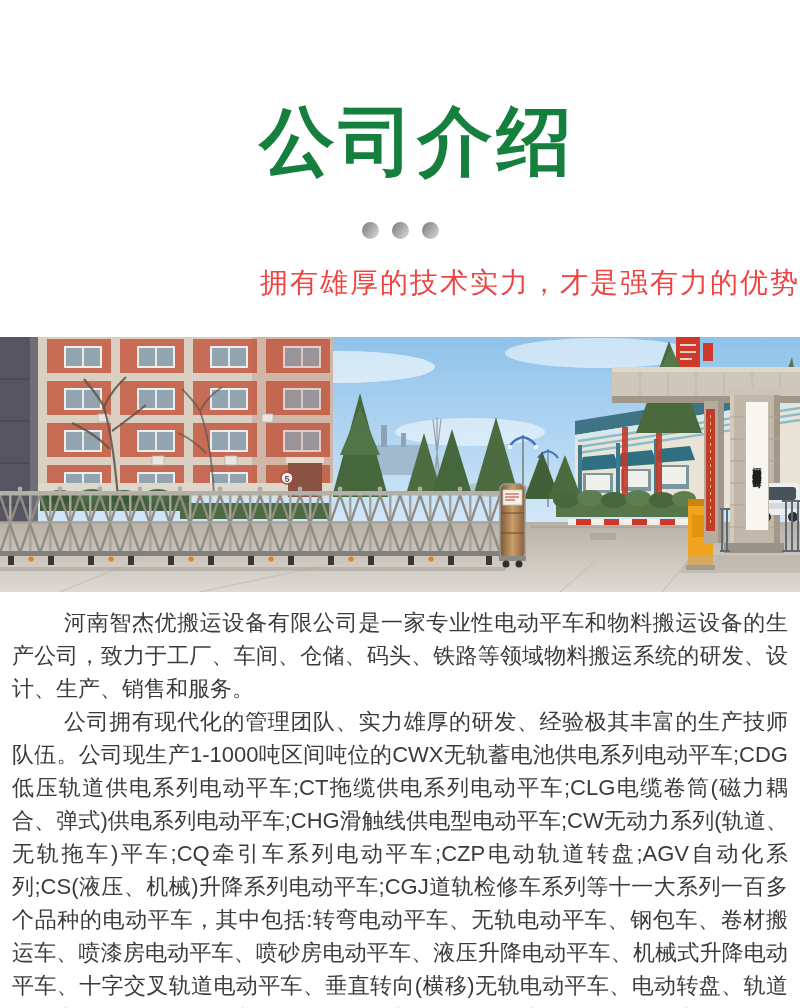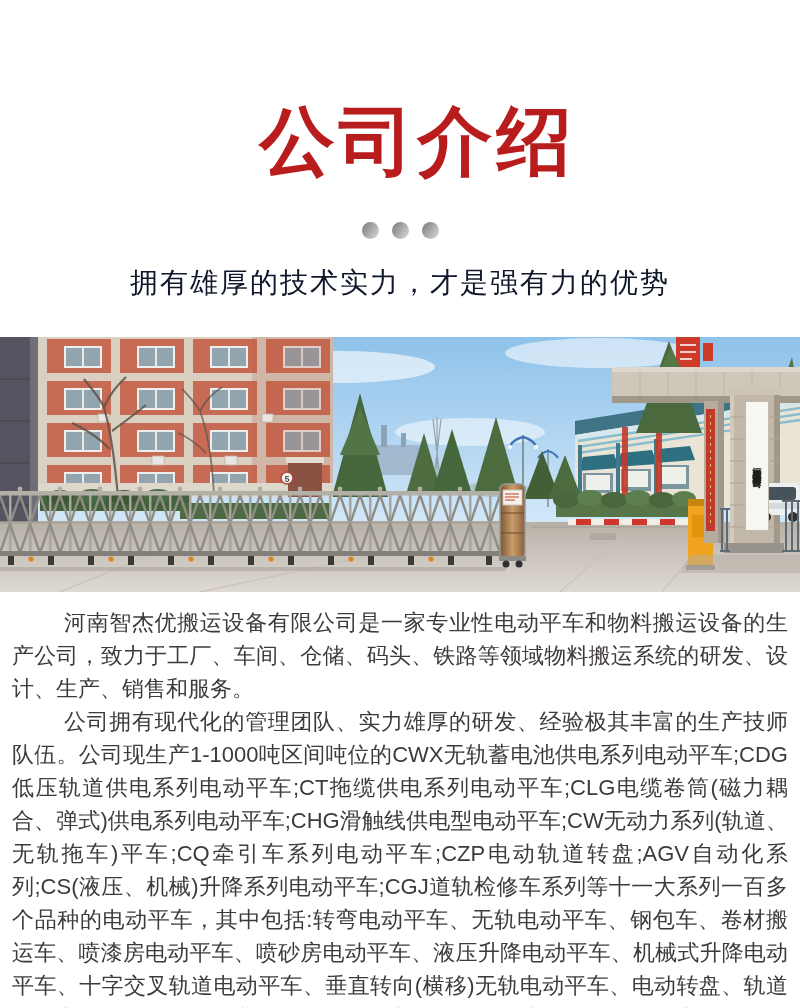--- a/index.html
+++ b/index.html
@@ -4,30 +4,30 @@
 <style>
   html,body { margin:0; padding:0; }
   body {
     width:800px; height:1008px; overflow:hidden; background:#ffffff;
     font-family:"Liberation Sans","DejaVu Sans",sans-serif;
   }
   .page { position:relative; width:800px; height:1008px; background:#fff; }
   .title {
     margin:96px 12px 0; text-align:center;
     font-size:75px; line-height:90px; font-weight:700;
-    color:#b91c1c; letter-spacing:4px;padding-left:35px;
+    color:#15803d; letter-spacing:4px;padding-left:35px;
   }
   .dots { margin-top:36px; display:flex; justify-content:center; gap:13px; }
   .dot {
     width:17px; height:17px; border-radius:50%;
     background:linear-gradient(125deg,#878787 15%,#d2d2d2 90%);
   }
   .subtitle {
-    margin:26px 0 0; text-align:center;
-    font-size:28px; line-height:36px; color:#0f172a; letter-spacing:2px;
+    margin:26px 0 0; text-align:right;
+    font-size:28px; line-height:36px; color:#ef4444; letter-spacing:2px;
   }
   .photo {
     position:relative; width:800px; height:255px; margin-top:36px;
     overflow:hidden; background:#b9d8f2;
   }
   .photo svg { display:block; }
   .gate-sign {
     position:absolute; left:745px; top:64px; width:24px; height:130px;
     box-sizing:border-box; background:#f8f6f0; border:1px solid #c4bcab;
     writing-mode:vertical-rl; text-orientation:upright;

